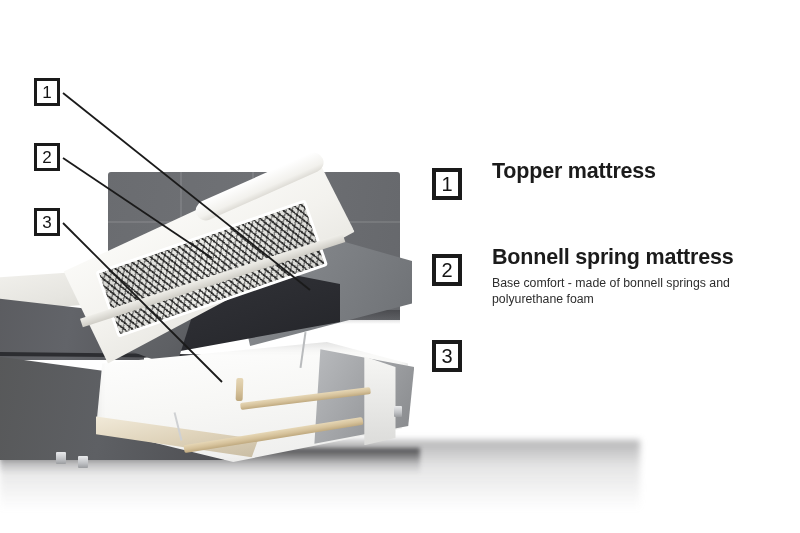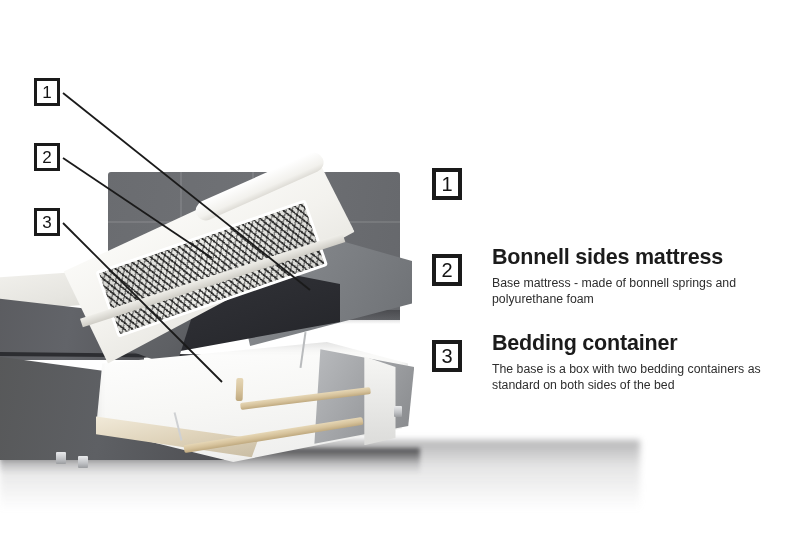--- a/index.html
+++ b/index.html
@@ -269,33 +269,30 @@
 
   <div class="num-box" id="cb1">1</div>
   <div class="num-box" id="cb2">2</div>
   <div class="num-box" id="cb3">3</div>
 
   <div class="legend">
 
     <div class="legend-row">
       <div class="lg-box">1</div>
       <div class="lg-text">
+        <div class="lg-title">Topper mattress</div>
       </div>
     </div>
 
     <div class="legend-row">
       <div class="lg-box">2</div>
       <div class="lg-text">
-        <div class="lg-title">Bonnell sides mattress</div>
-        <div class="lg-desc">Base mattress - made of bonnell springs and polyurethane foam</div>
+        <div class="lg-title">Bonnell spring mattress</div>
+        <div class="lg-desc">Base comfort - made of bonnell springs and polyurethane foam</div>
       </div>
     </div>
 
     <div class="legend-row">
       <div class="lg-box">3</div>
-      <div class="lg-text">
-        <div class="lg-title">Bedding container</div>
-        <div class="lg-desc">The base is a box with two bedding containers as standard on both sides of the bed</div>
-      </div>
     </div>
 
   </div>
 </div>
 
 </body></html>

